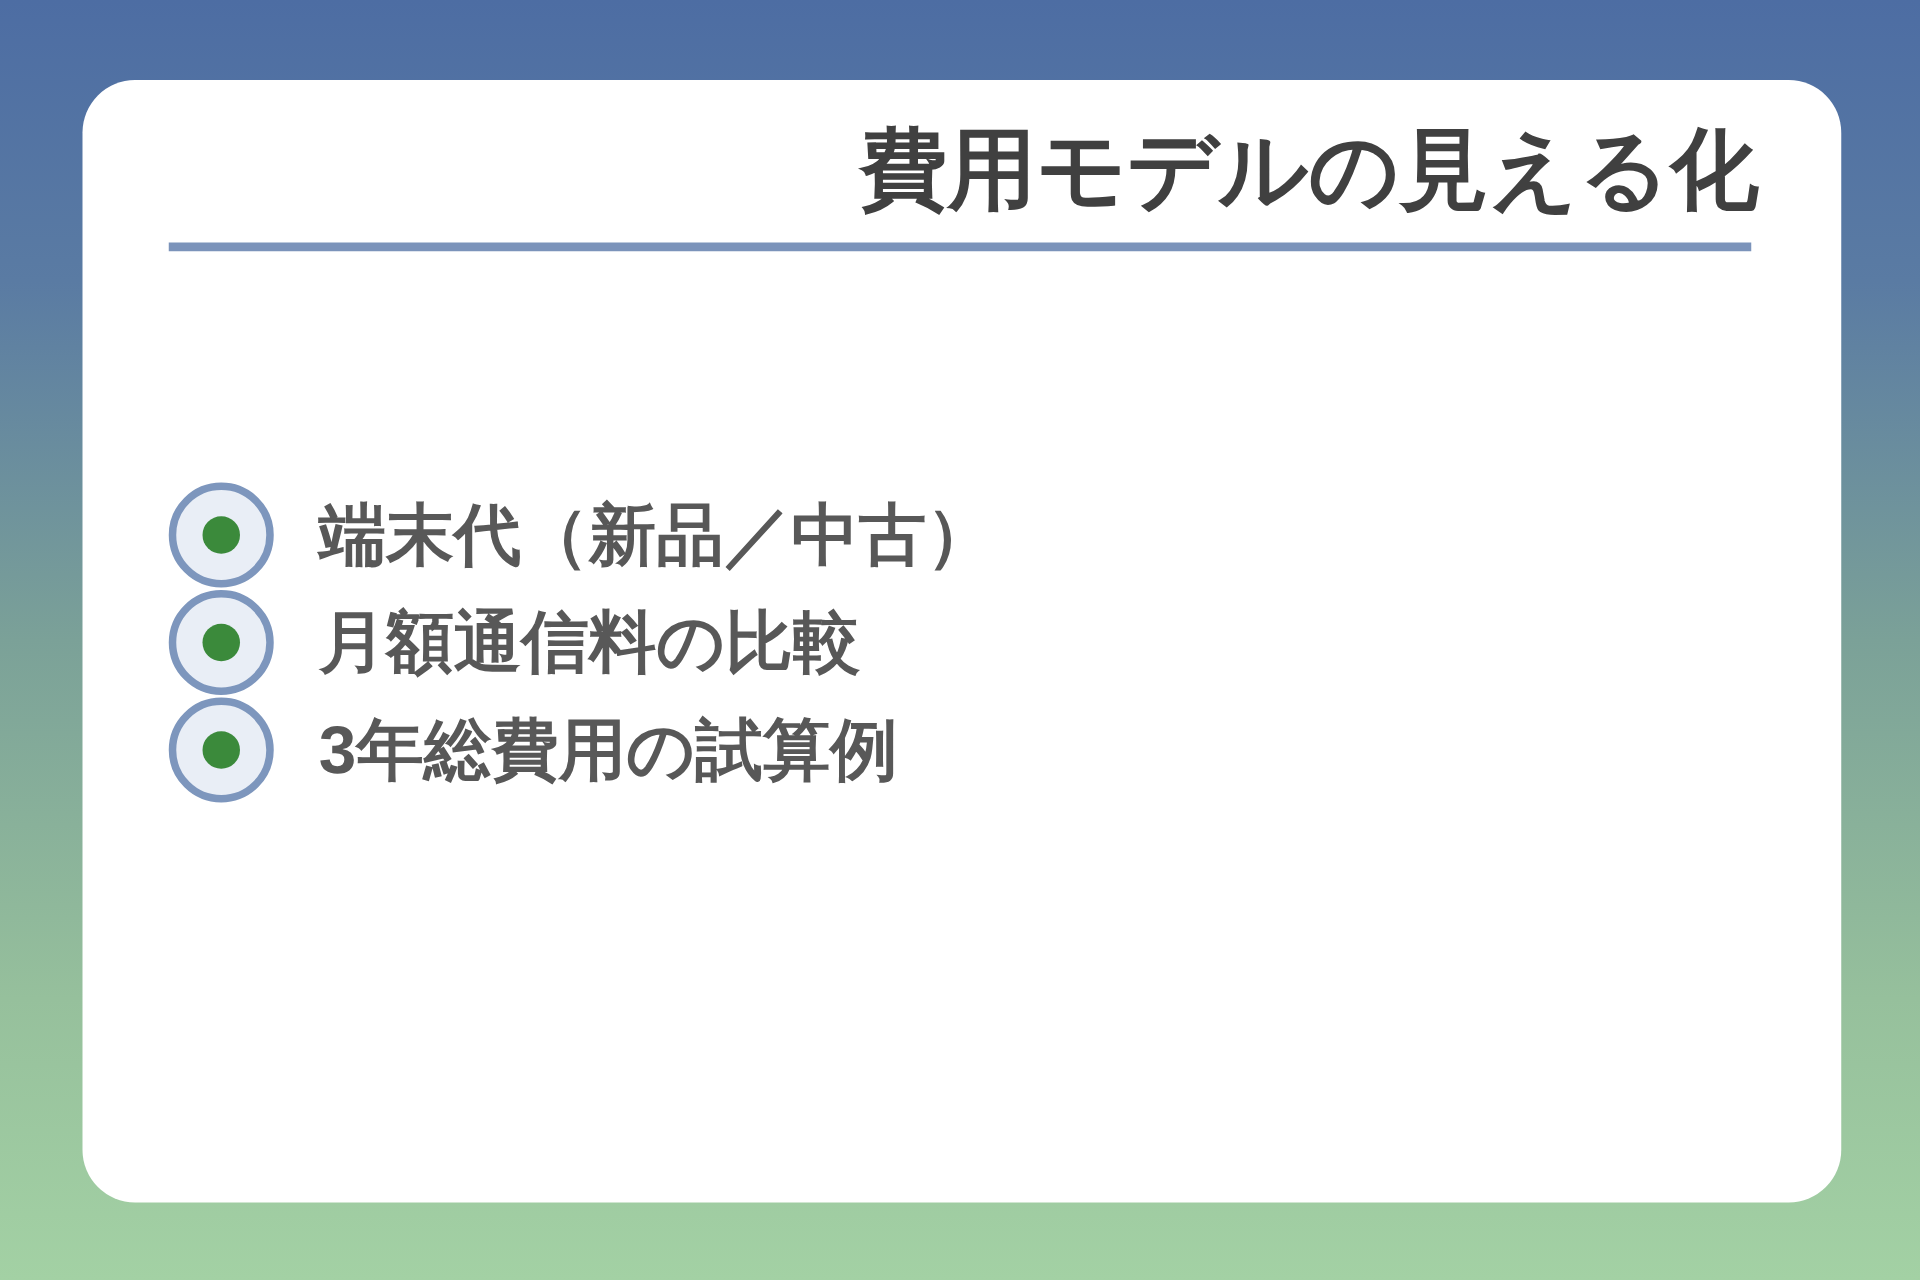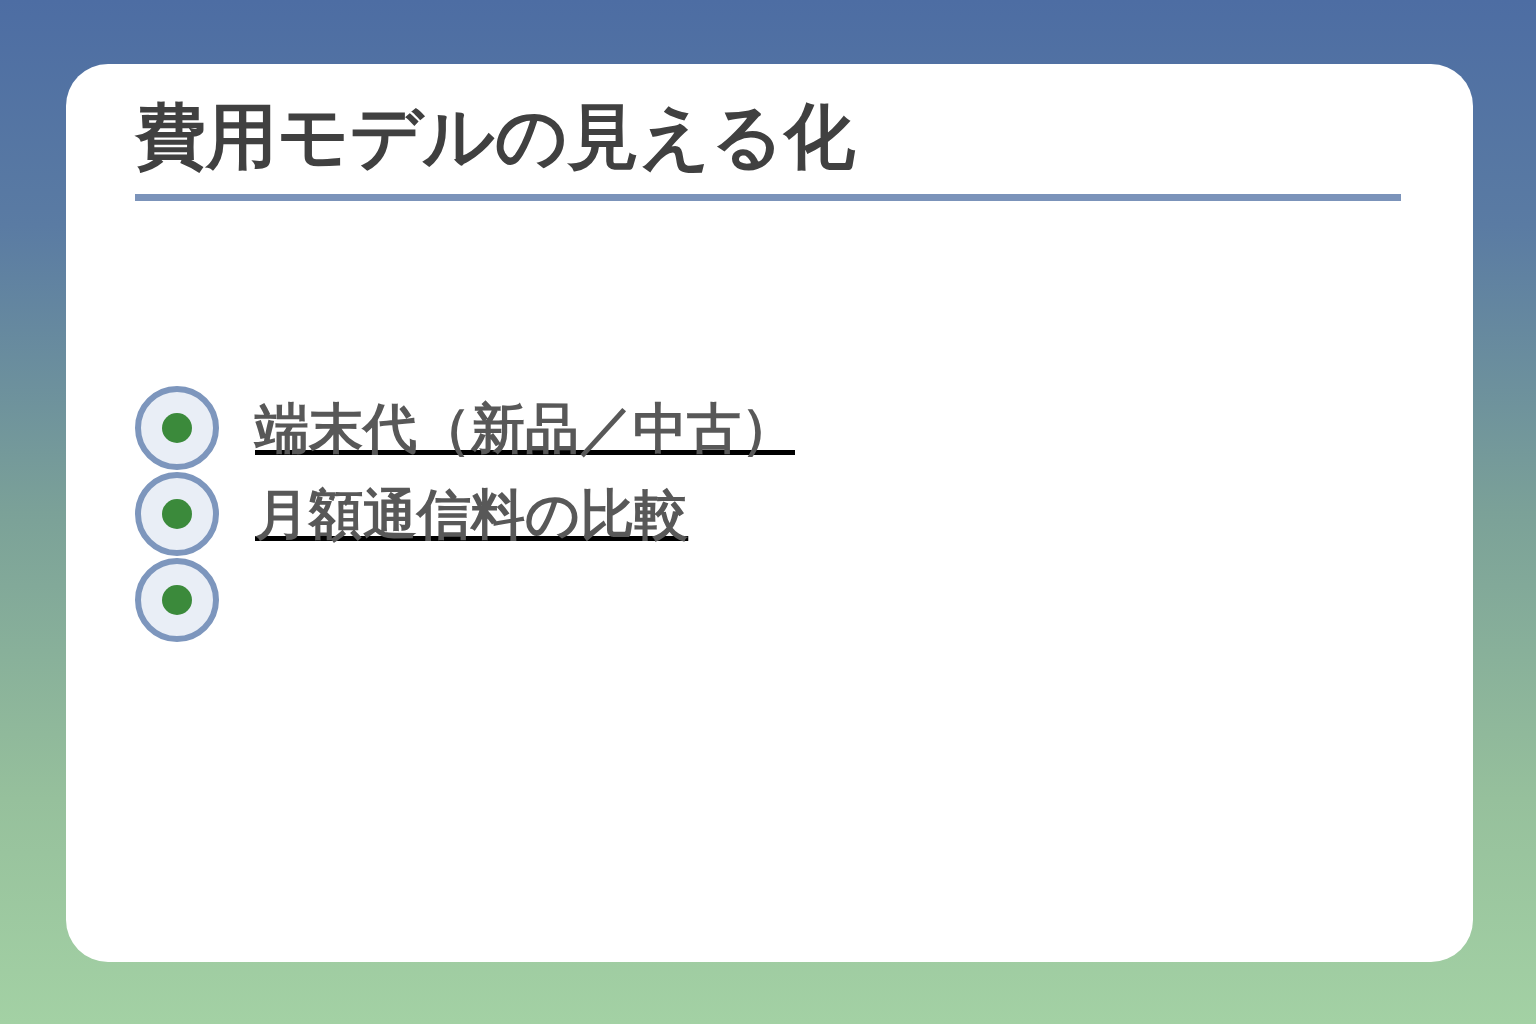--- a/index.html
+++ b/index.html
@@ -42,20 +42,21 @@
     width: 1272px;
   }
   .slide-title {
     margin: 0;
     font-size: 71px;
     font-weight: bold;
     line-height: 1.16;
     color: #404040;
     letter-spacing: 0px;
     white-space: nowrap;
+    text-align: right;
   }
   .title-rule {
     margin-top: 16px;
     width: 1266px;
     height: 7px;
     background: #7b93ba;
   }
 
   
   .bullet-list {
@@ -64,21 +65,20 @@
     top: 321px;  
     margin: 0;
     padding: 0;
     list-style: none;
     width: 1270px;
   }
   .bullet-item {
     display: flex;
     align-items: center;
     height: 86px;
-    text-decoration: underline;
   }
   .bullet-marker {
     flex: 0 0 auto;
     width: 84px;
     height: 84px;
     box-sizing: border-box;
     border: 6px solid #7d96bd;
     border-radius: 50%;
     background: #e9eef6;
     display: flex;
@@ -125,18 +125,19 @@
           <span class="bullet-dot"></span>
         </span>
         <span class="bullet-text">月額通信料の比較</span>
       </li>
 
 
       <li class="bullet-item">
         <span class="bullet-marker">
           <span class="bullet-dot"></span>
         </span>
+        <span class="bullet-text">3年総費用の試算例</span>
       </li>
 
     </ul>
 
   </div>
 </div>
 
 </body></html>

